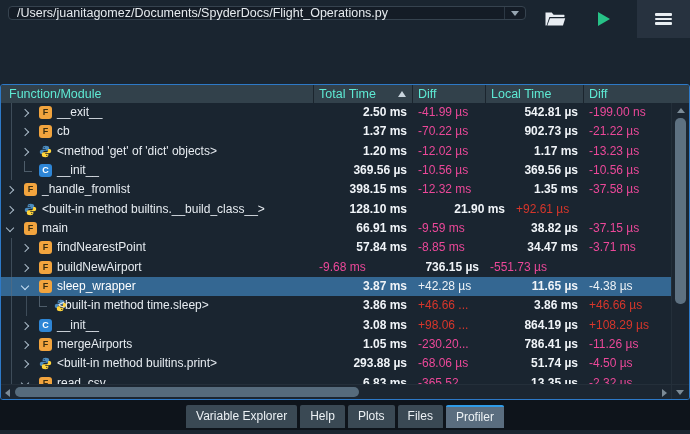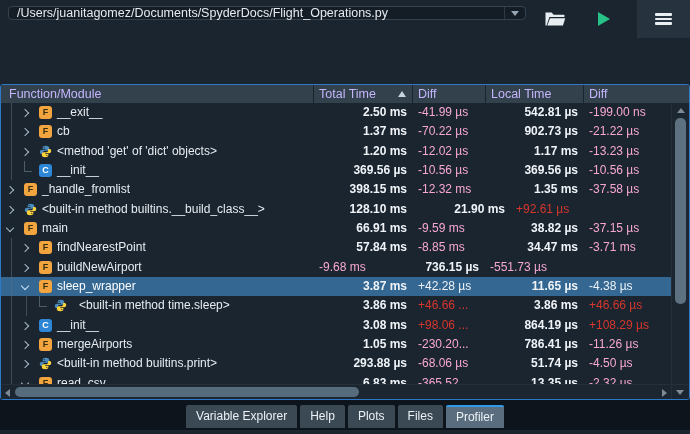--- a/index.html
+++ b/index.html
@@ -22,38 +22,38 @@
 
   
   .toolbar2{position:absolute;left:0;top:38px;width:690px;height:46px;}
   .tb2btn{position:absolute;width:26px;height:26px;top:47px;display:flex;align-items:center;justify-content:center;background:transparent;border:none;padding:0;}
   .timestamp{position:absolute;left:147px;top:52px;width:300px;text-align:center;
              font-size:13px;font-weight:bold;color:#EDF1F5;letter-spacing:.2px;}
 
   
   .panel{position:absolute;left:0;top:84px;width:690px;height:316px;box-sizing:border-box;
          border:1px solid #2D79C7;border-radius:3px;background:#1A2530;overflow:hidden;}
-  .thead{height:18px;background:#32414B;display:flex;font-size:12.5px;color:#c4b5fd;}
+  .thead{height:18px;background:#32414B;display:flex;font-size:12.5px;color:#5eead4;}
   .hcell{box-sizing:border-box;border-right:1px solid #1B252E;padding-left:5px;line-height:18px;
          white-space:nowrap;overflow:hidden;position:relative;}
   .hcell:first-child{padding-left:8px;}
   .hcell:last-child{border-right:none;flex:1;}
   .sortarrow{position:absolute;right:6px;top:6px;width:0;height:0;
              border-left:4.5px solid transparent;border-right:4.5px solid transparent;border-bottom:6px solid #C9D4DD;}
   .tbody{display:flex;height:281px;}
   .rows{position:relative;flex:1;overflow:hidden;}
   .trow{position:relative;display:flex;height:19.35px;font-size:12px;}
   .trow.sel{background:#346792;}
   .cell{box-sizing:border-box;line-height:19.35px;white-space:nowrap;overflow:hidden;}
   .c-name{width:313px;position:relative;}
   .c-total{width:99px;text-align:right;padding-right:6px;font-weight:bold;color:#F0F4F8;}
   .c-diff1{width:73px;padding-left:5px;}
   .c-local{width:98px;text-align:right;padding-right:6px;font-weight:bold;color:#F0F4F8;}
   .c-diff2{flex:1;padding-left:5px;}
-  .neg{color:#f9a8d4;} .pos{color:#D6362B;} .plain{color:#EDF2F6;}
+  .neg{color:#ec4899;} .pos{color:#D6362B;} .plain{color:#EDF2F6;}
   .guide{position:absolute;top:0;bottom:0;width:1px;background:#3E4C59;}
   .conn{position:absolute;top:0;width:7px;height:9.5px;border-left:1px solid #4E5D6A;border-bottom:1px solid #4E5D6A;}
   .chev{position:absolute;width:5px;height:5px;border-right:1.6px solid #A9BAC7;border-bottom:1.6px solid #A9BAC7;}
   .chev.right{transform:rotate(-45deg);top:7px;}
   .chev.down{transform:rotate(45deg);top:6px;}
   .trow.sel .chev{border-color:#CBE2F7;}
   .trow.sel .guide{background:#4A6A86;}
   .lic{position:absolute;top:3px;width:13px;height:13px;border-radius:3px;text-align:center;
        font-size:9px;line-height:13px;font-weight:bold;}
   .lic.function{background:#F2A43E;color:#3A2E10;}
@@ -309,21 +309,21 @@
             <div class="cell c-name">
               <span class="guide" style="left: 10px;"></span>
               <span class="guide" style="left: 25px;"></span>
               <span class="conn" style="left: 38px;"></span>
               <span class="lic python" style="left: 53px;">
                 <svg width="13" height="13" viewBox="0 0 16 16">
                   <path fill="#4B8BBE" d="M8 1C5.8 1 4.5 1.9 4.5 3.4V5h3.8v.7H3.6C2.1 5.7 1 6.7 1 8.5S2 11 3.5 11h1.3V9.3c0-1.3 1.2-2.3 2.6-2.3h3c1.1 0 2.1-.9 2.1-2.1V3.4C12.5 2 11 1 8 1zM6.4 2.5c.4 0 .7.3.7.7s-.3.7-.7.7-.7-.3-.7-.7.3-.7.7-.7z"></path>
                   <path fill="#FFD43B" d="M8 15c2.2 0 3.5-.9 3.5-2.4V11H7.7v-.7h4.7c1.5 0 2.6-1 2.6-2.8S14 5 12.5 5h-1.3v1.7c0 1.3-1.2 2.3-2.6 2.3h-3c-1.1 0-2.1.9-2.1 2.1v1.5C3.5 14 5 15 8 15zm1.6-1.5c-.4 0-.7-.3-.7-.7s.3-.7.7-.7.7.3.7.7-.3.7-.7.7z"></path>
                 </svg>
               </span>
-              <span class="rname" style="left: 78px;">&lt;built-in method time.sleep&gt;</span>
+              <span class="rname" style="left: 57px;">&lt;built-in method time.sleep&gt;</span>
             </div>
             <div class="cell c-total">3.86 ms</div>
             <div class="cell c-diff1 pos">+46.66 ...</div>
             <div class="cell c-local">3.86 ms</div>
             <div class="cell c-diff2 pos">+46.66 µs</div>
           </div>
           <div class="trow">
             <div class="cell c-name">
               <span class="guide" style="left: 10px;"></span>
               <span class="chev right" style="left: 21px;"></span>

